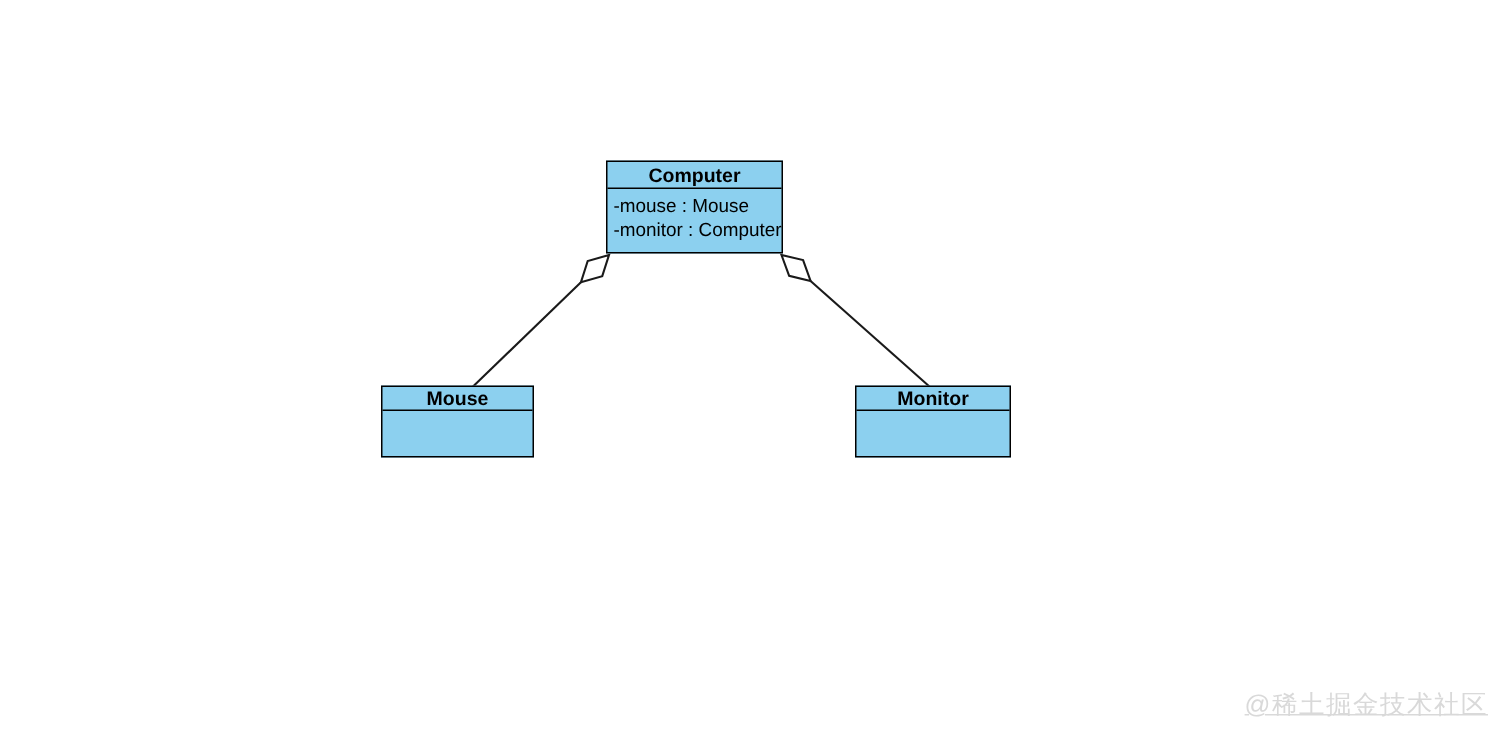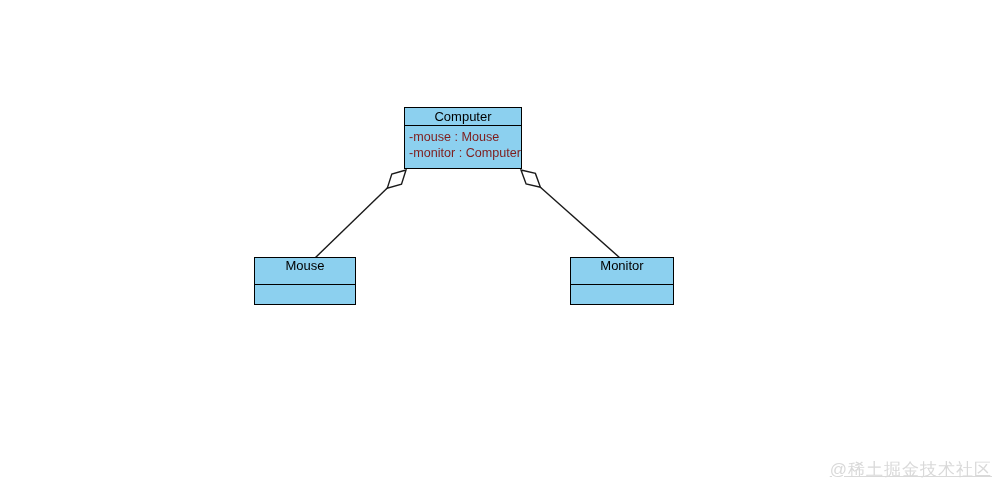--- a/index.html
+++ b/index.html
@@ -36,43 +36,43 @@
     stroke-width: 1.4;
     fill: #ffffff;
   }
   .uml-class {
     position: absolute;
     background: var(--node-fill);
     border: 1.5px solid var(--node-border);
     z-index: 2;
   }
   .uml-class .title {
-    font-weight: normal;
+    font-weight: bold;
     font-size: 13px;
     text-align: center;
     color: #000;
     border-bottom: 1.5px solid var(--node-border);
     white-space: nowrap;
     overflow: hidden;
   }
   .uml-class .attrs {
     padding: 3px 4px 0 4px;
   }
   .uml-class .attr-line {
     font-size: 12.6px;
     line-height: 16px;
-    color: #7f1d1d;
+    color: #000000;
     white-space: nowrap;
     text-align: left;
   }
   #node-computer { left: 404px; top: 107px; width: 118px; height: 62px; }
   #node-computer .title { height: 18px; line-height: 17px; }
   #node-mouse   { left: 254px; top: 257px; width: 102px; height: 48px; }
   #node-monitor { left: 570px; top: 257px; width: 104px; height: 48px; }
-  .small-node .title { height: 27px; line-height: 16px; }
+  .small-node .title { height: 16px; line-height: 16px; }
   .watermark {
     position: absolute;
     right: 12px; top: 458px;
     font-size: 17px;
     color: var(--watermark-text);
     letter-spacing: 1px;
     z-index: 3;
     white-space: nowrap;
     text-decoration: underline;
   }

